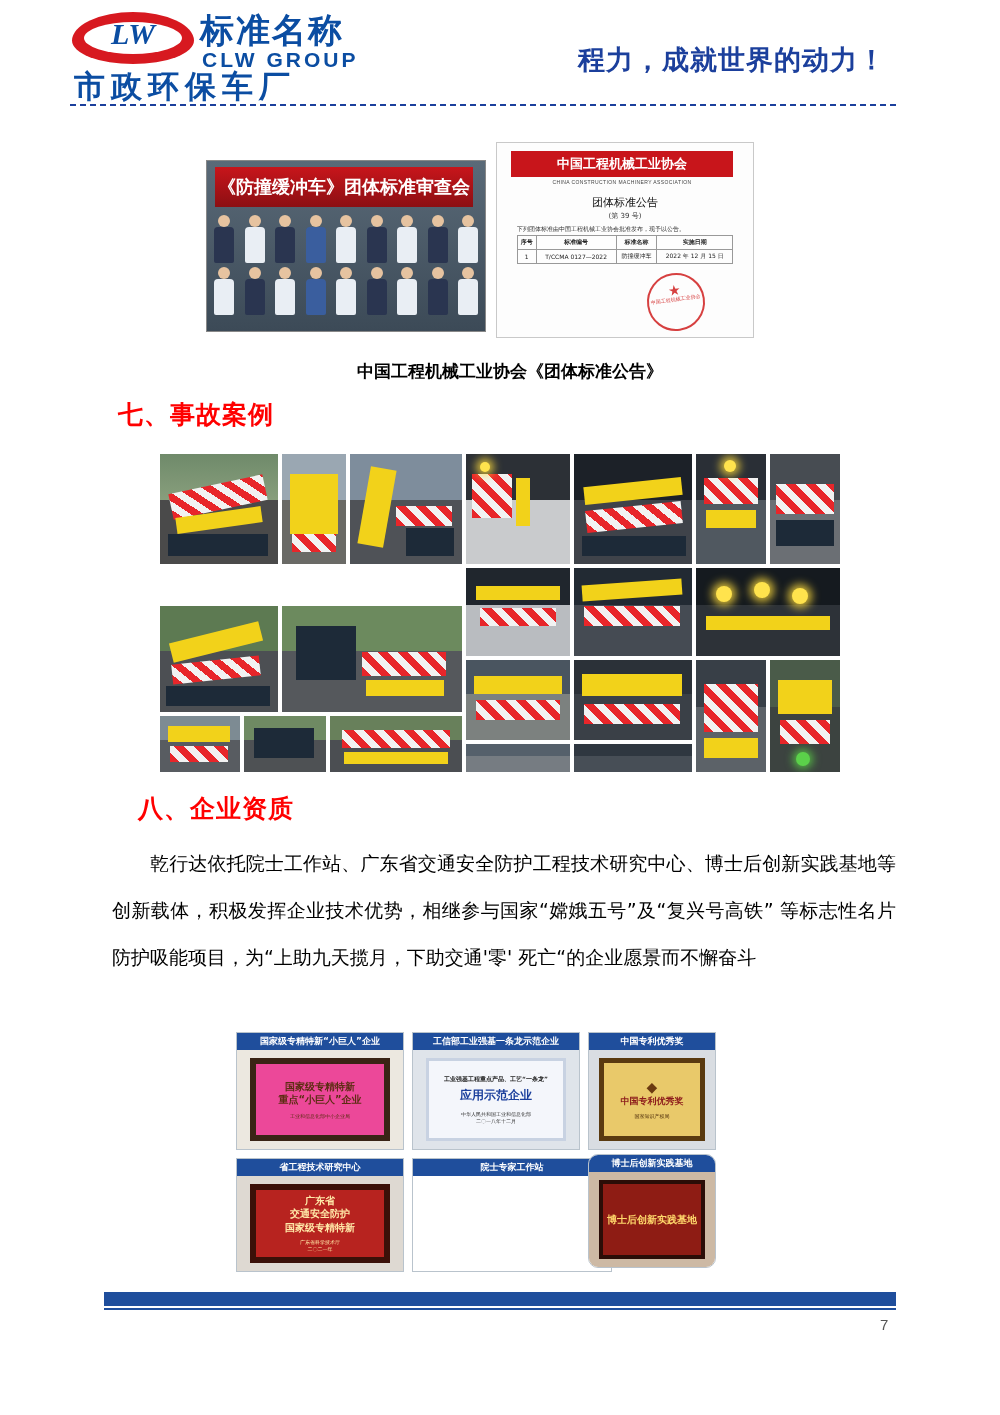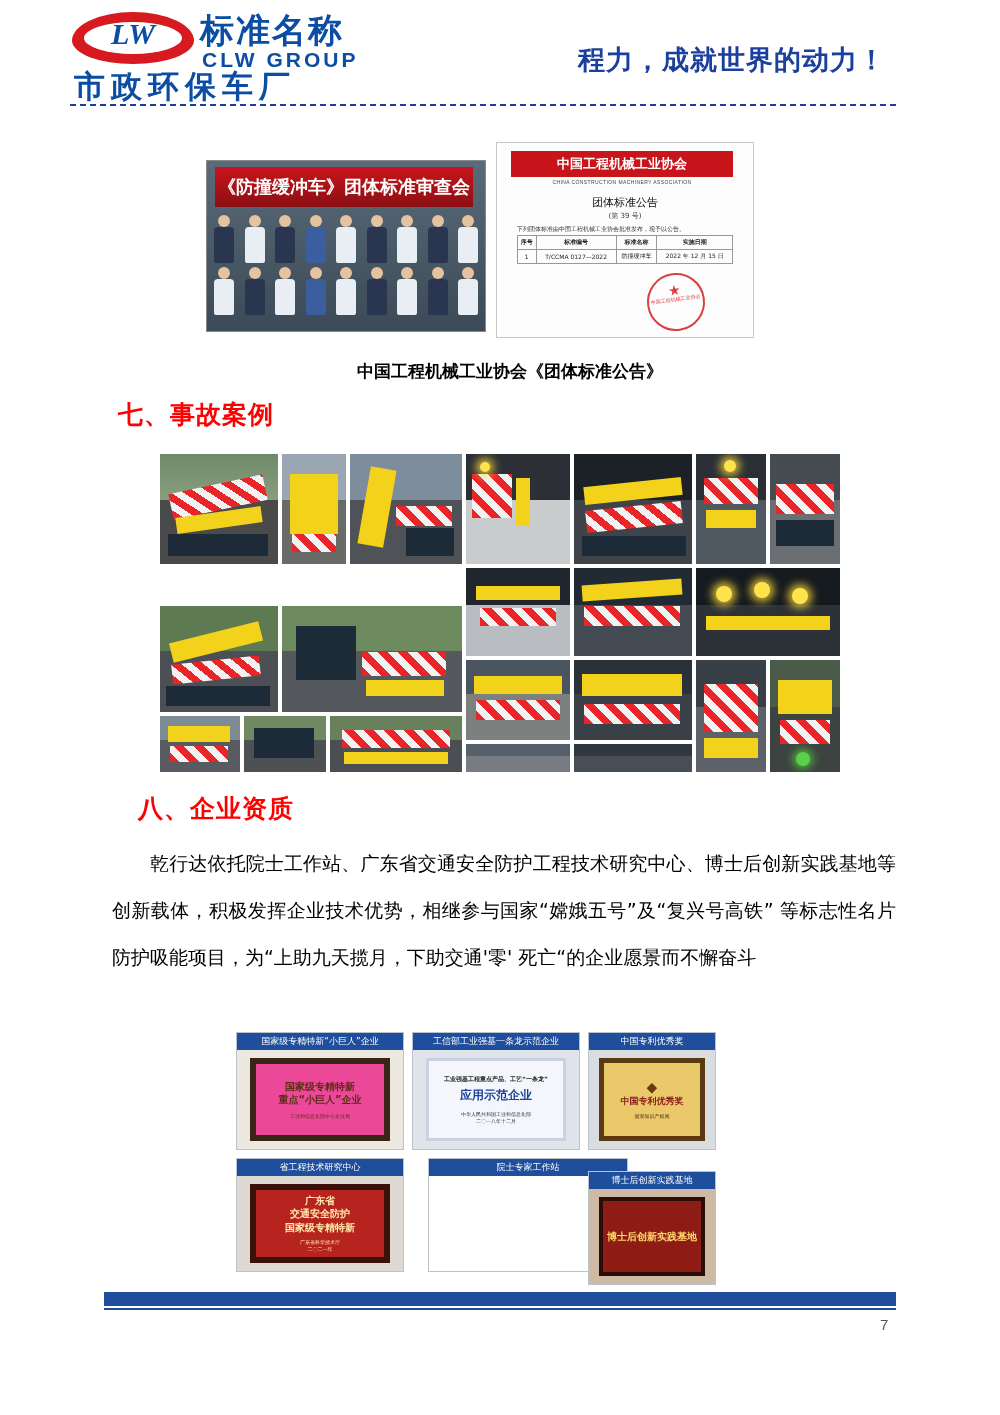--- a/index.html
+++ b/index.html
@@ -338,21 +338,21 @@
   }
   .qcert .qhead {
     position: absolute;
     left: 0; top: 0;
     width: 100%;
     height: 17px;
     background: #1f4e9c;
     color: #fff;
     font-family: "DejaVu Sans", sans-serif;
     font-size: 9px;
-    font-weight: normal;
+    font-weight: bold;
     line-height: 17px;
     text-align: center;
     white-space: nowrap;
     overflow: hidden;
   }
   .qcert .qbody {
     position: absolute;
     left: 0; top: 17px;
     right: 0; bottom: 0;
   }
@@ -728,25 +728,25 @@
       <div class="plaque" style="background:#b7231f; border:6px solid #3a1008; color:#ffe9a8; font-size:10px;">
         <span class="l">广东省</span>
         <span class="l">交通安全防护</span>
         <span class="l">国家级专精特新</span>
         <span class="l" style="font-size:5px; font-weight:normal; margin-top:5px; white-space:pre-line;">广东省科学技术厅
 二〇二一年</span>
       </div>
     </div>
   </div>
 
-  <div class="qcert" style="left:192px; top:126px; width:200px; height:114px;">
+  <div class="qcert" style="left:176px; top:126px; width:200px; height:114px;">
     <div class="qhead">院士专家工作站</div>
   </div>
 
-  <div class="qcert" style="left:352px; top:139px; width:128px; height:114px;">
+  <div class="qcert" style="left:352px; top:122px; width:128px; height:114px;border-radius:10px;">
     <div class="qhead">博士后创新实践基地</div>
     <div class="qbody" style="background:#cdb9a4;">
       <div class="plaque" style="background:#8e1c14; border:4px solid #2b0d07; color:#ffd86b; font-size:10px;">
         <span class="l">博士后创新实践基地</span>
       </div>
     </div>
   </div>
 </div>
 
 <div class="footer-bar"></div>

